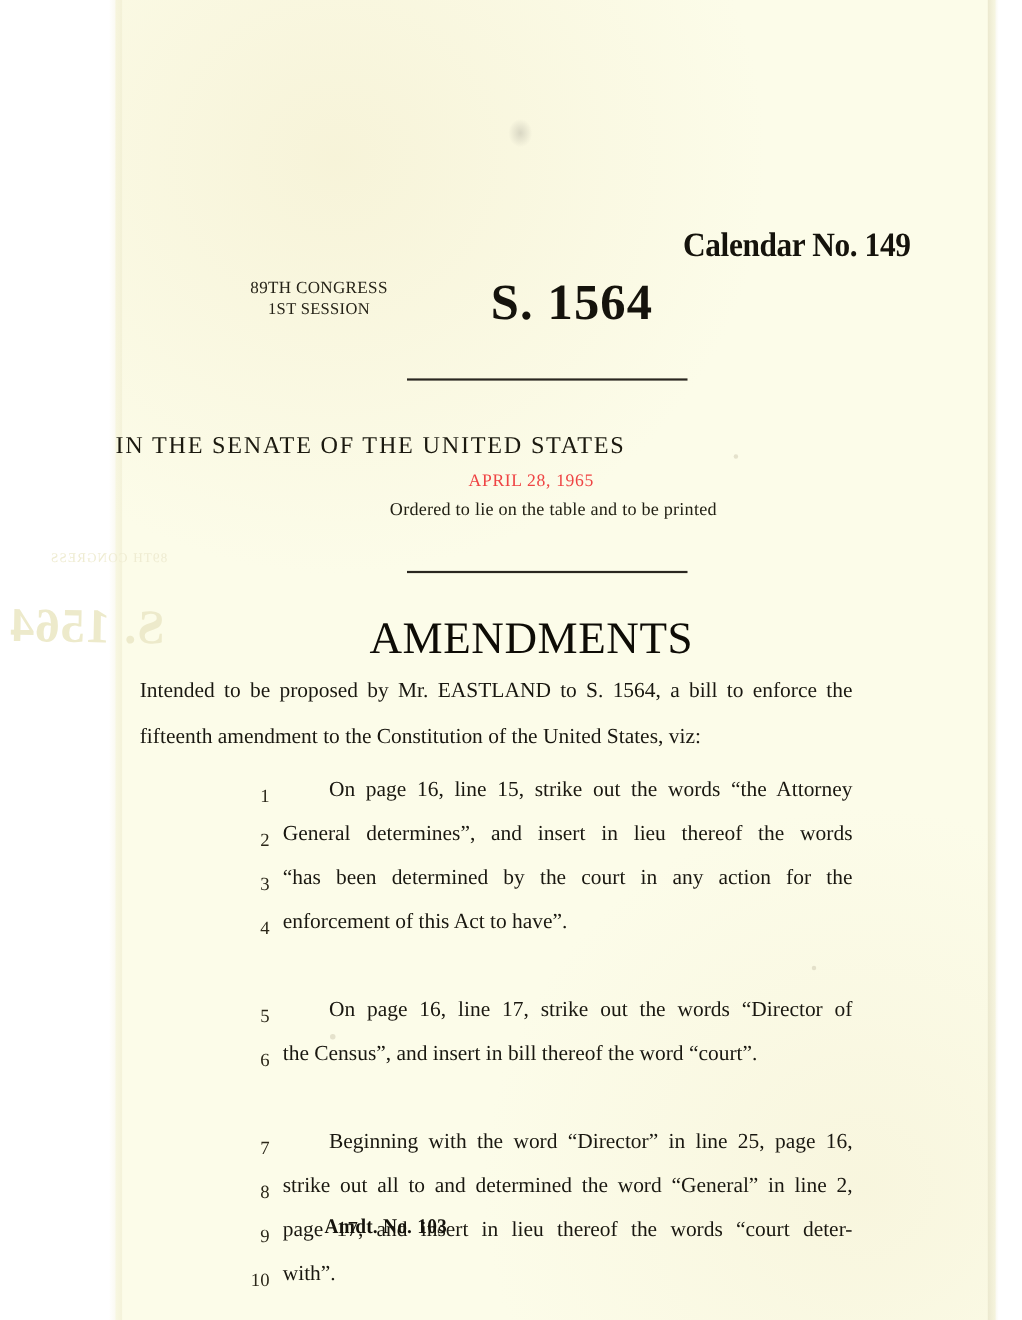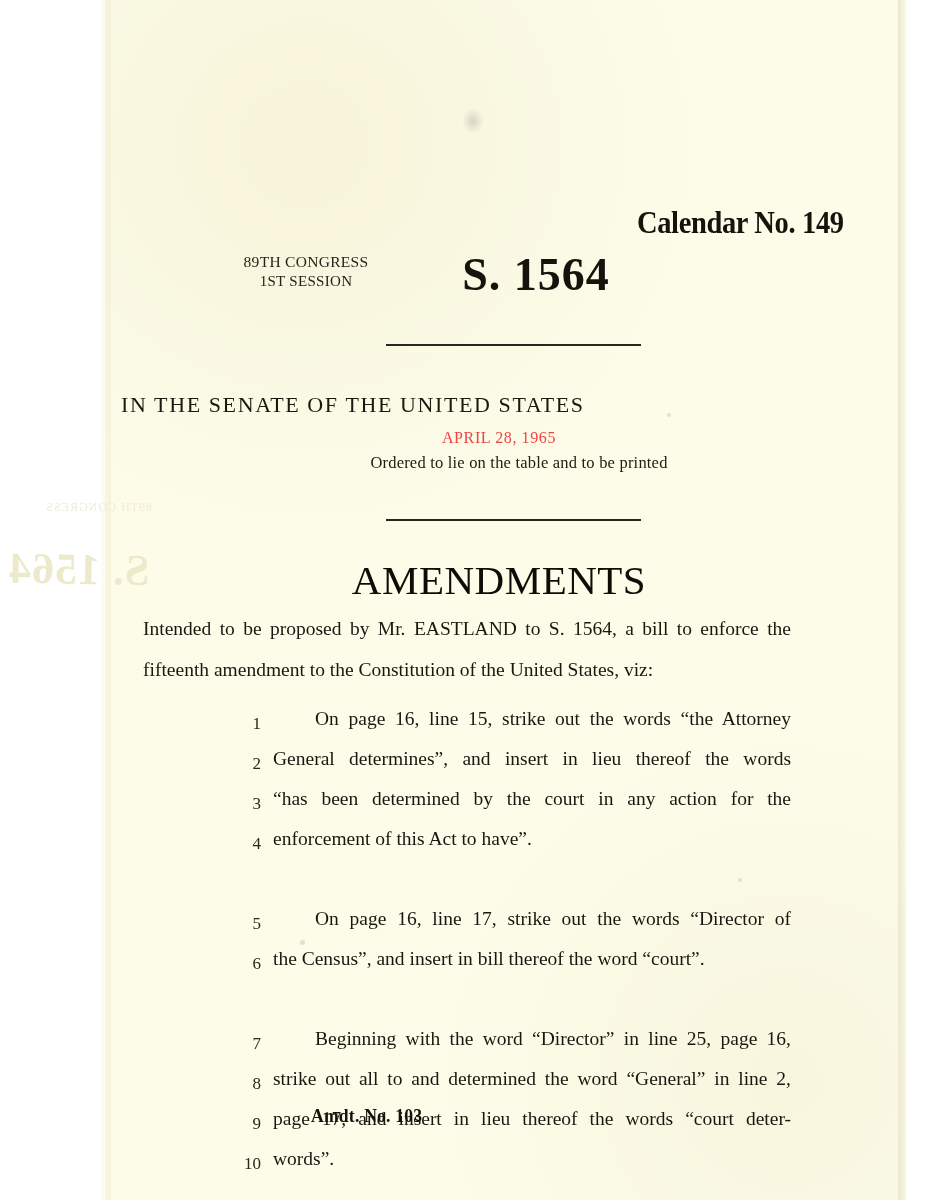--- a/index.html
+++ b/index.html
@@ -94,21 +94,21 @@
   }
   .fleck {
     position: absolute;
     background: rgba(205,200,175,0.5);
     border-radius: 50%;
   }
 
   
   .sheet-content {
     position: absolute;
-    left: 121px;
+    left: 105px;
     top: 0;
     width: 756px;
     height: 1200px;
     color: #15130c;
   }
 
   
   .calendar-no {
     position: absolute;
     right: 33px;
@@ -348,21 +348,21 @@
       <div class="bline">
         <span class="num">8</span>
         <span class="txt just">strike out all to and determined the word “General” in line 2,</span>
       </div>
       <div class="bline">
         <span class="num">9</span>
         <span class="txt just">page 17, and insert in lieu thereof the words “court deter-</span>
       </div>
       <div class="bline">
         <span class="num">10</span>
-        <span class="txt">words”.</span>
+        <span class="txt">with”.</span>
       </div>
 
     </div>
 
     <div class="amdt-stamp">Amdt. No. 103</div>
 
   </div>
 </div>
 
 </body></html>

